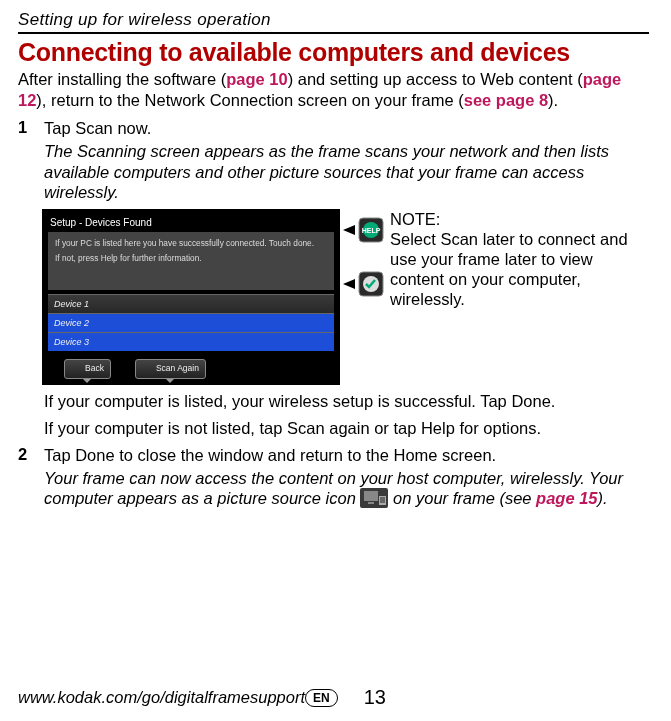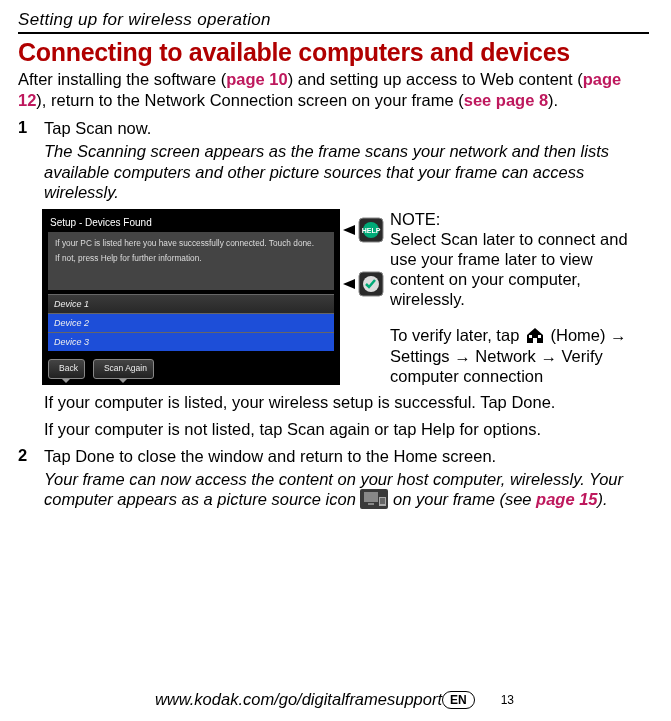--- a/index.html
+++ b/index.html
@@ -115,23 +115,24 @@
     left: 6px;
     bottom: 6px;
     display: flex;
     gap: 8px;
   }
   .ds-btn {
     border: 1px solid #888;
     border-radius: 3px;
     font-size: 8.5px;
     color: #eee;
-    padding: 3px 6px 5px 10px;
+    padding: 3px 6px 5px 20px;
     background: linear-gradient(#444,#222);
     position: relative;
+    margin-left: 16px;
   }
   .ds-under {
     position:absolute;
     bottom:-5px; left:50%; transform:translateX(-50%);
     width:0;height:0;border-left:4px solid transparent;border-right:4px solid transparent;border-top:4px solid #999;
   }
   .callouts {
     position: absolute;
     right: -44px;
     top: 8px;
@@ -156,39 +157,39 @@
     font-size: 16.5px;
     line-height: 1.28;
   }
   .footer {
     position: absolute;
     bottom: 12px;
     left: 18px;
     right: 20px;
     display: flex;
     align-items: center;
-    justify-content: center;
+    justify-content: flex-start;
     font-size: 16.5px;
     font-style: italic;
   }
   .footer .url { font-style: italic; }
   .footer .right { display:flex; align-items:center; gap:26px; font-style: normal;}
   .en-badge {
     border: 1.4px solid #000;
     border-radius: 12px;
     padding: 1px 7px;
     font-size: 12px;
     font-weight: bold;
     font-style: normal;
     display:inline-block;
   }
   .pc-icon {
     display:inline-block; vertical-align:-4px;
   }
-  .pagenum { font-style: normal; font-size: 12px; }
+  .pagenum { font-style: normal; font-size: 20px; }
 </style>
 </head>
 <body>
 
 <div class="page">
   <div class="header-right">Setting up for wireless operation</div>
   <hr class="hr">
   <h1 class="title">Connecting to available computers and devices</h1>
 
   <p class="intro">
@@ -241,31 +242,20 @@
             <path d="M8 13 l3 3 l6 -7" stroke="#0a7" stroke-width="2.5" fill="none"></path>
           </svg>
         </div>
       </div>
     </div>
 
     <div class="side-text">
       <p class="side-p">
         <span>NOTE:</span><br>
         <span>Select Scan later to connect and use your frame later to view content on your computer, wirelessly.</span>
-      </p>
-      <p class="side-p" style="margin-bottom:0">
-        <span>To verify later, tap </span>
-        <span class="home-inline">
-          <svg width="22" height="18">
-            <path d="M3 9 L11 2 L19 9 L19 17 L13 17 L13 12 L9 12 L9 17 L3 17 Z" fill="#000"></path>
-            <rect x="5" y="9" width="3" height="3" fill="#fff"></rect>
-            <rect x="14" y="9" width="3" height="3" fill="#fff"></rect>
-          </svg>
-        </span>
-        <span> (Home) → Settings → Network → Verify computer connection</span>
       </p>
     </div>
   </div>
 
   <div class="after-fig">
     <div>If your computer is listed, your wireless setup is successful. Tap Done.</div>
     <div style="height:6px"></div>
     <div>If your computer is not listed, tap Scan again or tap Help for options.</div>
   </div>
 

